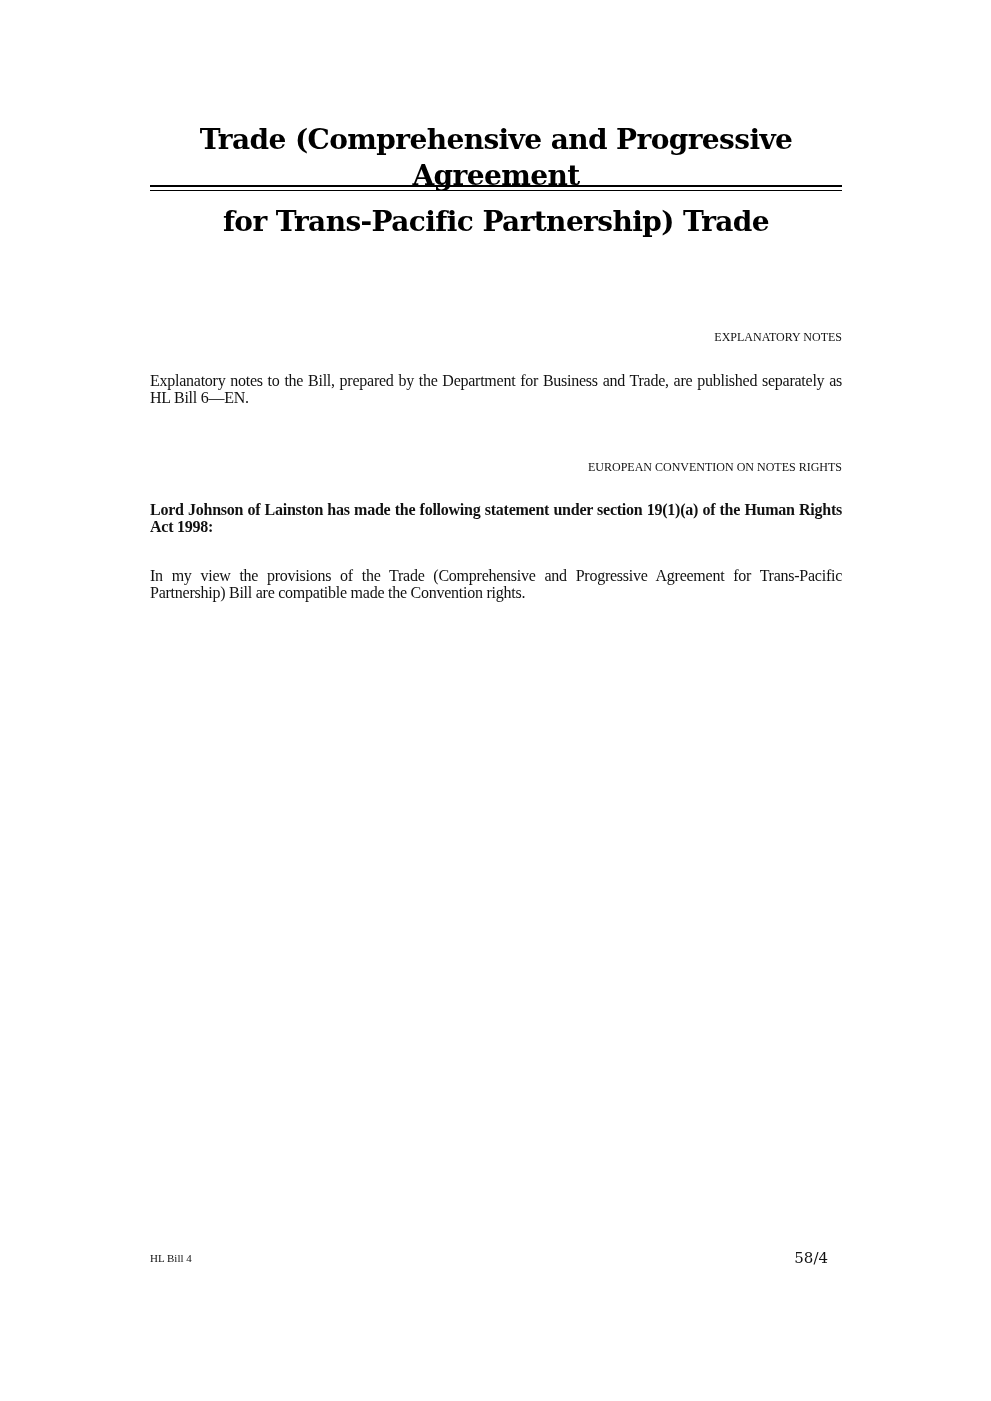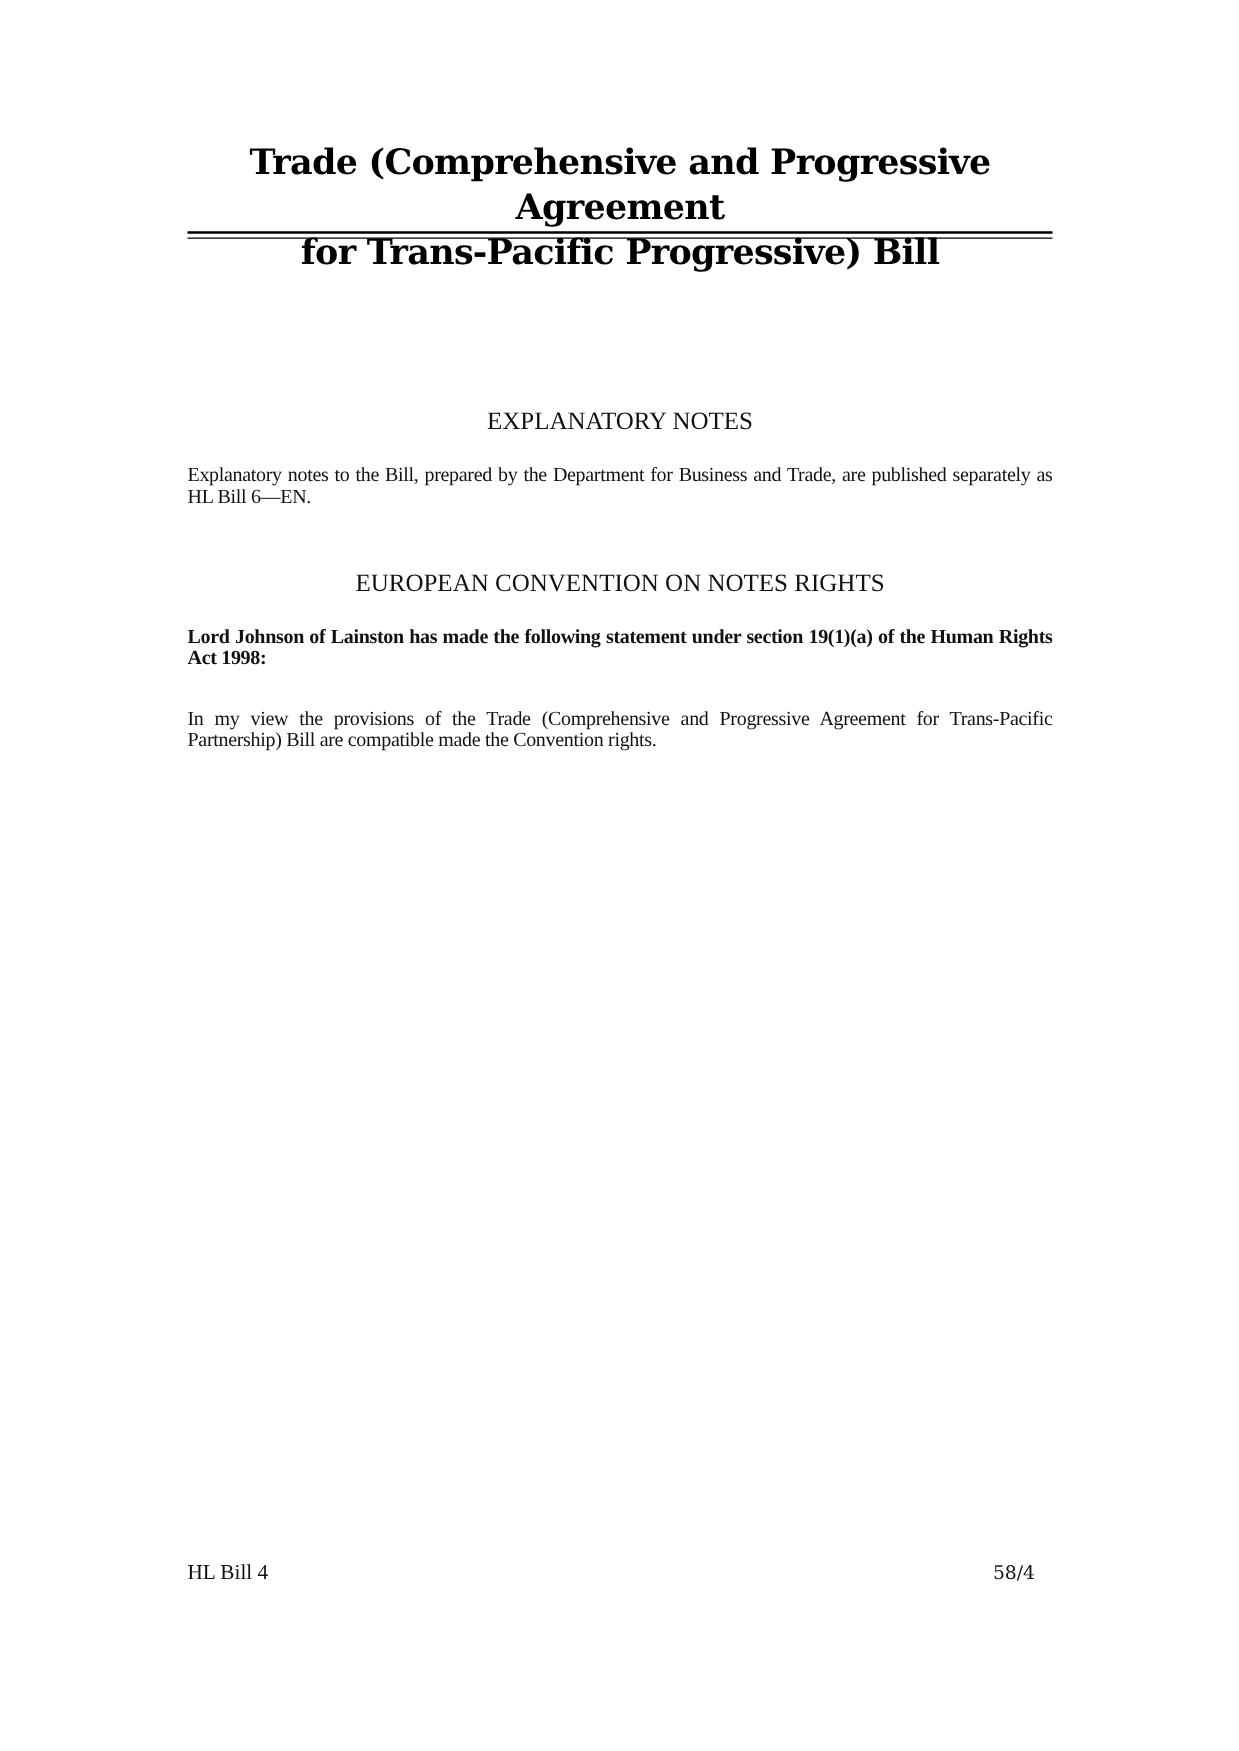--- a/index.html
+++ b/index.html
@@ -20,21 +20,21 @@
       left: 150px;
       top: 112px;
       width: 692px;
       text-align: center;
     }
     .title {
       font-family: "DejaVu Serif", "Liberation Serif", serif;
       font-weight: bold;
       font-size: 28px;
       line-height: 36px;
-      margin: 0;
+      margin: 10px;
       letter-spacing: -0.6px;
       color: #000;
     }
     .rule-thick {
       position: absolute;
       left: 150px;
       top: 185px;
       width: 692px;
       height: 2px;
       background: #000;
@@ -44,61 +44,61 @@
       left: 150px;
       top: 190px;
       width: 692px;
       height: 1px;
       background: #000;
     }
     .heading {
       position: absolute;
       left: 150px;
       width: 692px;
-      text-align: center;
-      font-size: 20px;
+      text-align: right;
+      font-size: 12px;
       line-height: 18px;
       margin: 0;
       font-weight: normal;
     }
     .para {
       position: absolute;
       left: 150px;
       width: 692px;
       font-size: 16px;
       line-height: 17px;
       margin: 0;
       text-align: justify;
       letter-spacing: -0.25px;
     }
     .footer-left {
       position: absolute;
       left: 150px;
       top: 1249px;
-      font-size: 17px;
+      font-size: 11px;
       line-height: 18px;
     }
     .footer-right {
       position: absolute;
       right: 163px;
       top: 1249px;
       font-size: 16px;
       line-height: 18px;
       font-family: "DejaVu Serif", "Liberation Serif", serif;
       font-size: 15px;
     }
   </style>
 </head>
 <body>
 
 <div>
 
   <div class="title-block">
     <h1 class="title">Trade (Comprehensive and Progressive Agreement</h1>
-    <h1 class="title">for Trans-Pacific Progressive) Bill</h1>
+    <h1 class="title">for Trans-Pacific Partnership) Trade</h1>
   </div>
 
   <div class="rule-thick"></div>
   <div class="rule-thin"></div>
 
   <h2 class="heading" style="top:328px;">EXPLANATORY NOTES</h2>
   <p class="para" style="top:372px;">Explanatory notes to the Bill, prepared by the Department for Business and Trade, are published separately as HL Bill 6—EN.</p>
 
   <h2 class="heading" style="top:458px;">EUROPEAN CONVENTION ON NOTES RIGHTS</h2>
   <p class="para" style="top:501px;font-weight:bold;">Lord Johnson of Lainston has made the following statement under section 19(1)(a) of the Human Rights Act 1998:</p>

